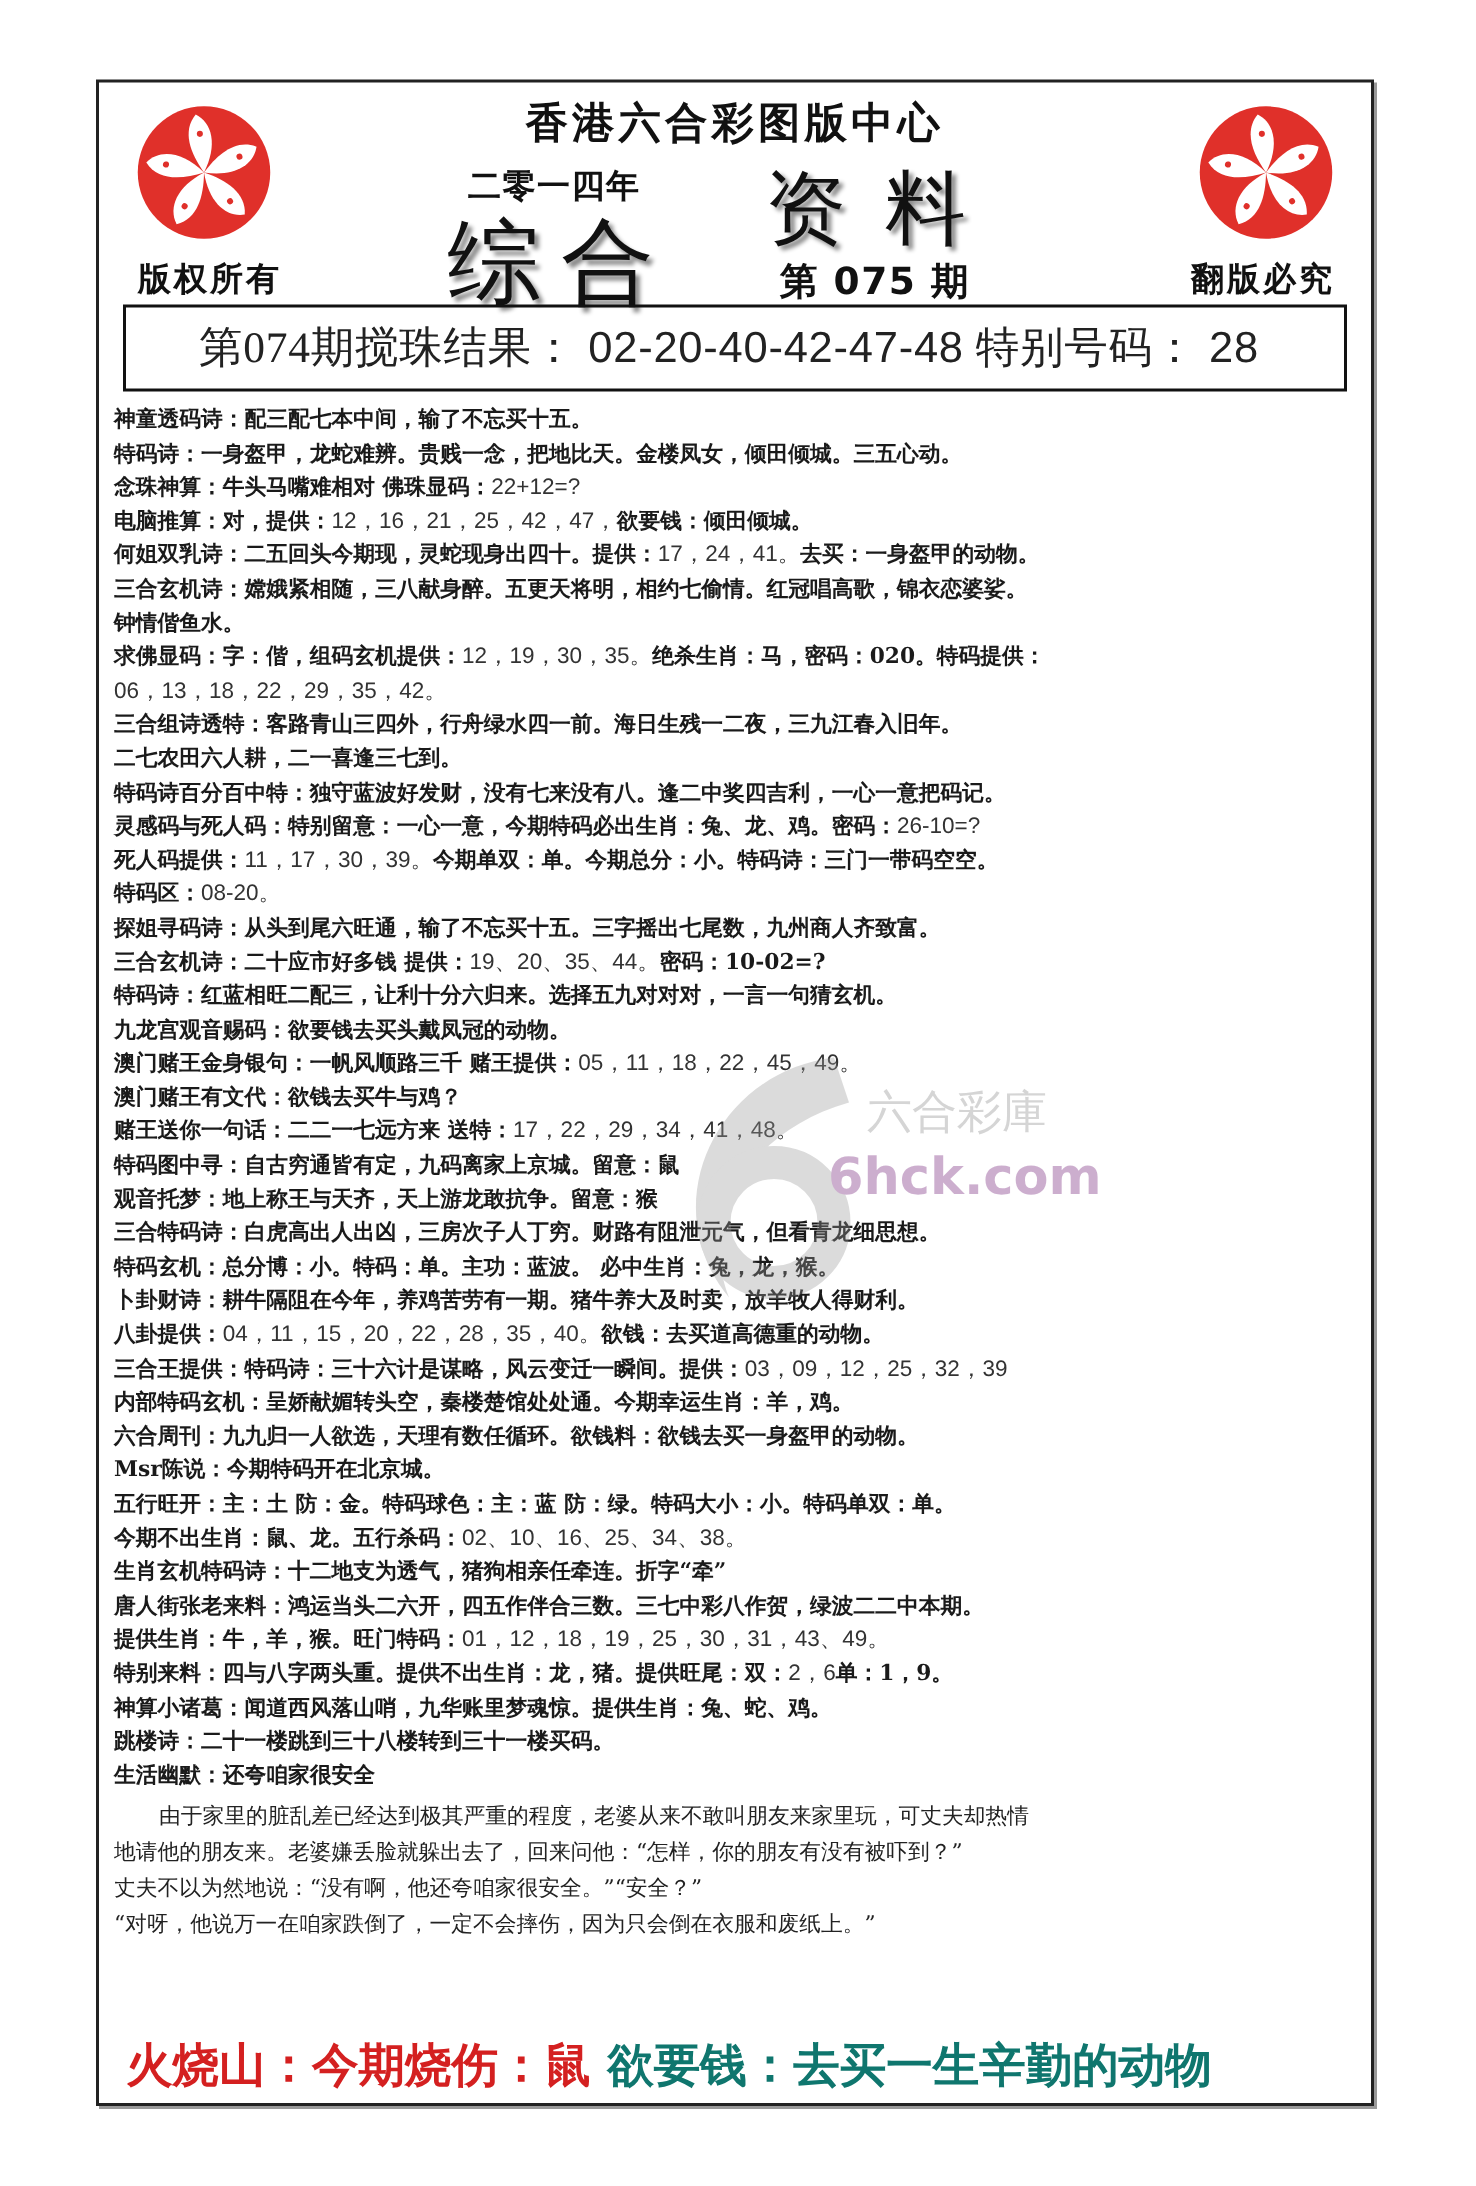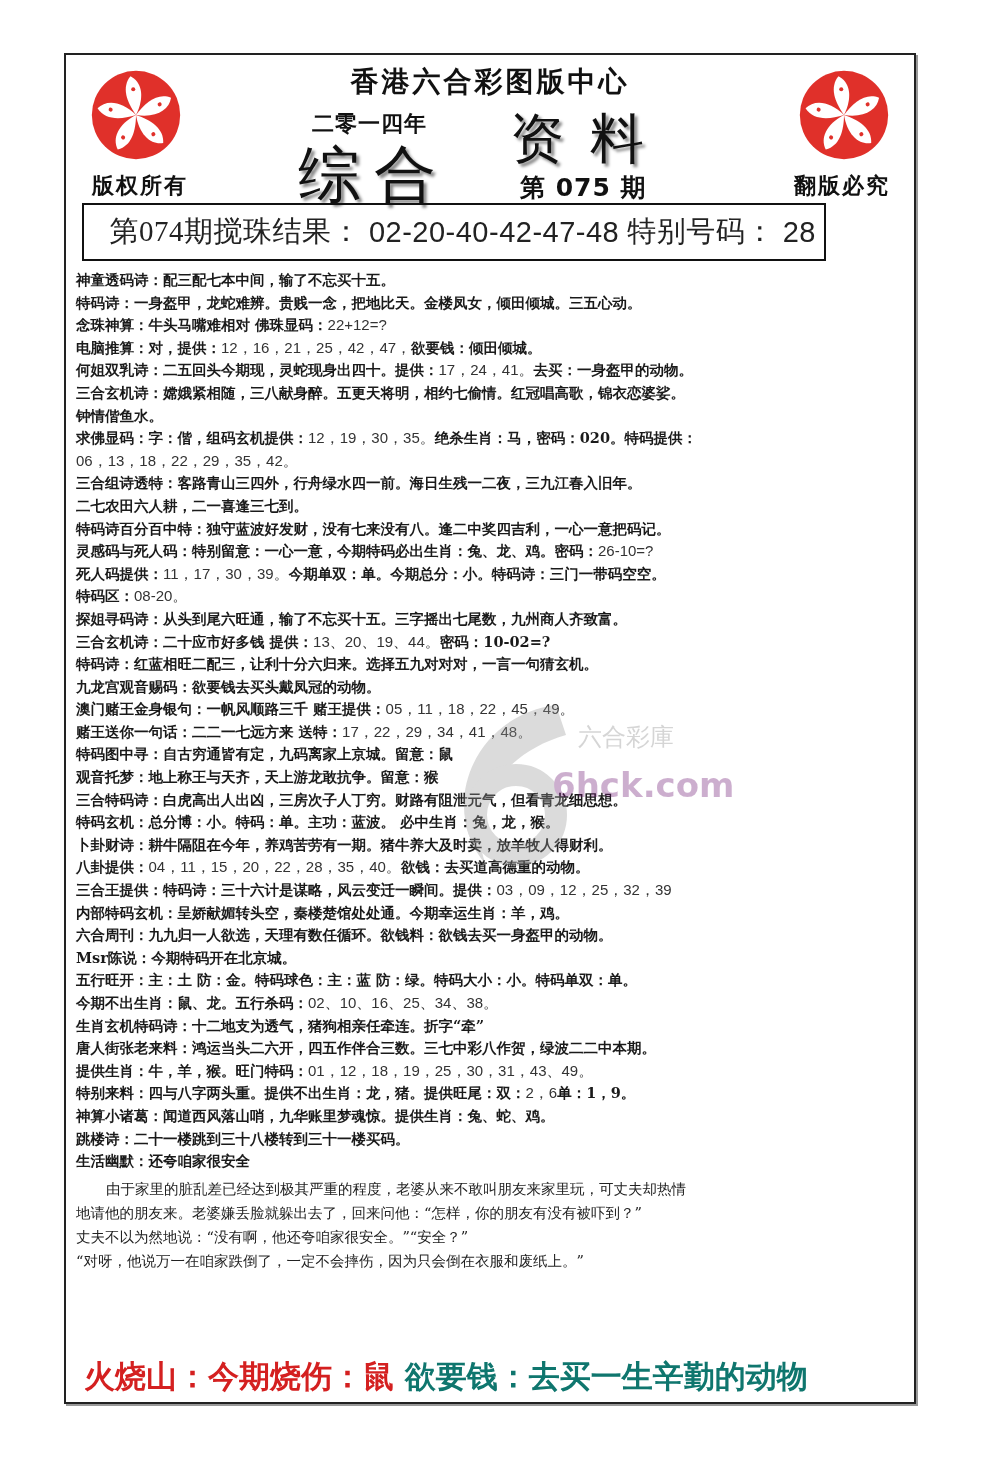--- a/index.html
+++ b/index.html
@@ -41,22 +41,22 @@
   }
   .big-title.zong { left: 232px; top: 78px; font-size: 62px; letter-spacing: 14px; }
   .big-title.zi { left: 444px; top: 48px; font-size: 54px; letter-spacing: 26px; }
   .issue {
     position: absolute; left: 454px; top: 116px; font-family: "DejaVu Sans", sans-serif;
     font-weight: bold; font-size: 25px; color: #111; letter-spacing: 1px;
   }
 
   
   .results {
-    position: absolute; left: 16px; top: 148px; width: 744px; height: 58px;
-    border: 2px solid #111; display: flex; align-items: center; justify-content: flex-end;
+    position: absolute; left: 16px; top: 148px; width: 816px; height: 58px;
+    border: 2px solid #111; display: flex; align-items: center; justify-content: center;
     font-family: "Liberation Serif", serif; font-size: 29px; color: #222; letter-spacing: 0.5px;
   }
   .results .nums { font-family: "Liberation Sans", sans-serif; margin: 0 8px; }
 
   
   .content { position: absolute; left: 10px; top: 214px; width: 830px; }
   .line {
     height: 22.6px; line-height: 22.6px; font-size: 14.5px; font-weight: bold;
     white-space: nowrap; color: #1a1a1a; font-family: "DejaVu Serif", serif;
   }
@@ -75,21 +75,21 @@
     font-family: "DejaVu Serif", serif; font-weight: bold; font-size: 31px; letter-spacing: 0px;
   }
   .footer .red { color: #d42020; }
   .footer .green { color: #0f766e; }
 
   
   .watermark {
     position: absolute; left: 340px; top: 640px; width: 300px; height: 260px; pointer-events: none;
     opacity: 0.35;
   }
-  .wm-text1 { position: absolute; left: 172px; top: 26px; font-size: 24px; color: #888; font-family: "DejaVu Serif", serif; }
+  .wm-text1 { position: absolute; left: 172px; top: 26px; font-size: 30px; color: #888; font-family: "DejaVu Serif", serif; }
   .wm-text2 { position: absolute; left: 146px; top: 70px; font-size: 34px; color: #701a75; font-weight: bold; font-family: "DejaVu Sans", sans-serif; }
 </style>
 </head>
 <body>
 
 <div class="frame">
 
   <div class="header">
     <svg class="logo left" viewBox="0 0 100 100">
       <circle cx="50" cy="50" r="48" fill="#e0302a"></circle>
@@ -153,24 +153,25 @@
       <div class="line"><span class="txt">钟情偕鱼水。</span></div>
       <div class="line"><span class="lbl">求佛显码：</span><span class="txt">字：偕，组码玄机提供：</span><span class="num">12，19，30，35。</span><span class="txt">绝杀生肖：马，密码：020。特码提供：</span></div>
       <div class="line"><span class="num">06，13，18，22，29，35，42。</span></div>
       <div class="line"><span class="lbl">三合组诗透特：</span><span class="txt">客路青山三四外，行舟绿水四一前。海日生残一二夜，三九江春入旧年。</span></div>
       <div class="line"><span class="txt">二七农田六人耕，二一喜逢三七到。</span></div>
       <div class="line"><span class="lbl">特码诗百分百中特：</span><span class="txt">独守蓝波好发财，没有七来没有八。逢二中奖四吉利，一心一意把码记。</span></div>
       <div class="line"><span class="lbl">灵感码与死人码：</span><span class="txt">特别留意：一心一意，今期特码必出生肖：兔、龙、鸡。密码：</span><span class="num">26-10=?</span></div>
       <div class="line"><span class="lbl">死人码提供：</span><span class="num">11，17，30，39。</span><span class="txt">今期单双：单。今期总分：小。特码诗：三门一带码空空。</span></div>
       <div class="line"><span class="lbl">特码区：</span><span class="num">08-20。</span></div>
       <div class="line"><span class="lbl">探姐寻码诗：</span><span class="txt">从头到尾六旺通，输了不忘买十五。三字摇出七尾数，九州商人齐致富。</span></div>
-      <div class="line"><span class="lbl">三合玄机诗：</span><span class="txt">二十应市好多钱  提供：</span><span class="num">13、20、19、44。</span><span class="txt">密码：10-02=?</span></div>
+      <div class="line"><span class="lbl">三合玄机诗：</span><span class="txt">二十应市好多钱  提供：</span><span class="num">19、20、35、44。</span><span class="txt">密码：10-02=?</span></div>
       <div class="line"><span class="lbl">特码诗：</span><span class="txt">红蓝相旺二配三，让利十分六归来。选择五九对对对，一言一句猜玄机。</span></div>
       <div class="line"><span class="lbl">九龙宫观音赐码：</span><span class="txt">欲要钱去买头戴凤冠的动物。</span></div>
       <div class="line"><span class="lbl">澳门赌王金身银句：</span><span class="txt">一帆风顺路三千  赌王提供：</span><span class="num">05，11，18，22，45，49。</span></div>
+      <div class="line"><span class="lbl">澳门赌王有文代：</span><span class="txt">欲钱去买牛与鸡？</span></div>
       <div class="line"><span class="lbl">赌王送你一句话：</span><span class="txt">二二一七远方来  送特：</span><span class="num">17，22，29，34，41，48。</span></div>
       <div class="line"><span class="lbl">特码图中寻：</span><span class="txt">自古穷通皆有定，九码离家上京城。留意：鼠</span></div>
       <div class="line"><span class="lbl">观音托梦：</span><span class="txt">地上称王与天齐，天上游龙敢抗争。留意：猴</span></div>
       <div class="line"><span class="lbl">三合特码诗：</span><span class="txt">白虎高出人出凶，三房次子人丁穷。财路有阻泄元气，但看青龙细思想。</span></div>
       <div class="line"><span class="lbl">特码玄机：</span><span class="txt">总分博：小。特码：单。主功：蓝波。  必中生肖：兔，龙，猴。</span></div>
       <div class="line"><span class="lbl">卜卦财诗：</span><span class="txt">耕牛隔阻在今年，养鸡苦劳有一期。猪牛养大及时卖，放羊牧人得财利。</span></div>
       <div class="line"><span class="lbl">八卦提供：</span><span class="num">04，11，15，20，22，28，35，40。</span><span class="txt">欲钱：去买道高德重的动物。</span></div>
       <div class="line"><span class="lbl">三合王提供：</span><span class="txt">特码诗：三十六计是谋略，风云变迁一瞬间。提供：</span><span class="num">03，09，12，25，32，39</span></div>
       <div class="line"><span class="lbl">内部特码玄机：</span><span class="txt">呈娇献媚转头空，秦楼楚馆处处通。今期幸运生肖：羊，鸡。</span></div>
       <div class="line"><span class="lbl">六合周刊：</span><span class="txt">九九归一人欲选，天理有数任循环。欲钱料：欲钱去买一身盔甲的动物。</span></div>

